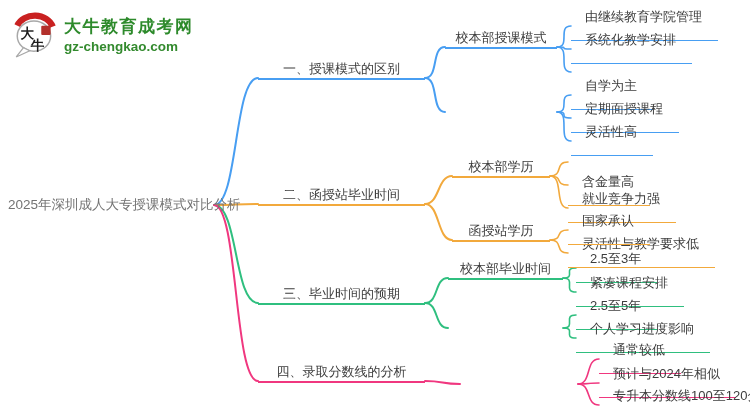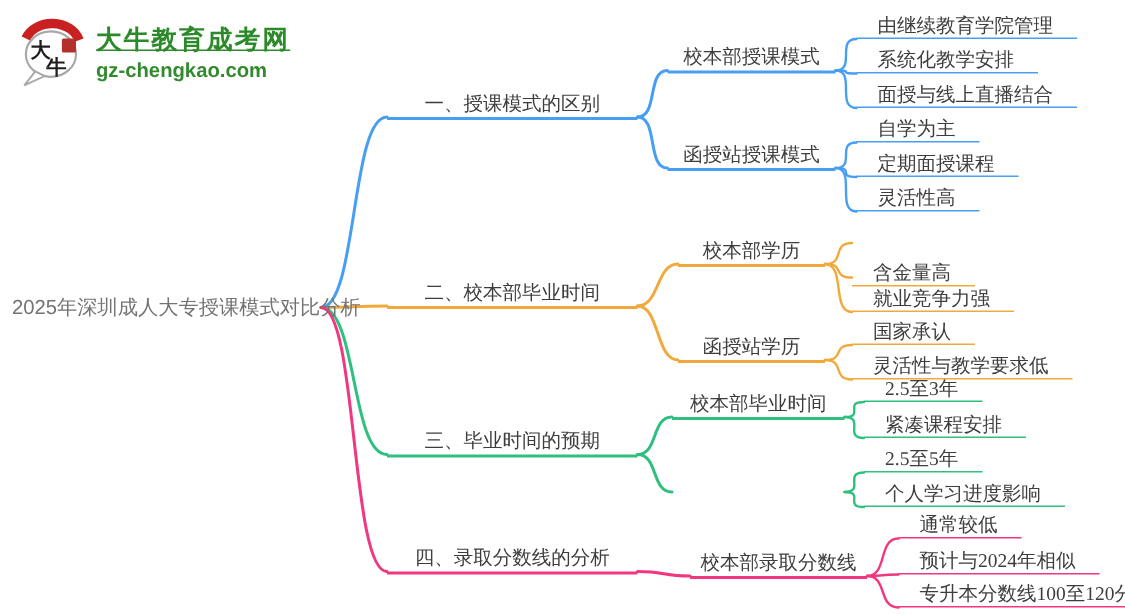--- a/index.html
+++ b/index.html
@@ -19,33 +19,33 @@
   
   .sub{text-align:center;border-bottom:2px solid #999;padding-bottom:2px;}
   #b1a{left:445px;top:30px;width:112px;}
   #b1b{left:445px;top:95px;width:112px;}
   #b2a{left:452px;top:159px;width:98px;}
   #b2b{left:452px;top:223px;width:98px;}
   #b3a{left:448px;top:261px;width:115px;}
   #b3b{left:448px;top:311px;width:115px;}
   #b4a{left:460px;top:367px;width:118px;}
   
-  .leaf{border-bottom:1.5px solid #999;padding:0 16px 1px 14px;font-family:Liberation Serif, serif;}
+  .leaf{border-bottom:1.5px solid #999;padding:0 16px 16px 14px;}
   #l1a1{left:571px;top:9px;}   #l1a2{left:571px;top:32px;}  #l1a3{left:571px;top:55px;}
   #l1b1{left:571px;top:78px;}  #l1b2{left:571px;top:101px;} #l1b3{left:571px;top:124px;}
   #l2a1{left:568px;top:145px;margin-top:29px;} #l2a2{left:568px;top:168px;} #l2a3{left:568px;top:191px;}
   #l2b1{left:568px;top:213px;} #l2b2{left:568px;top:236px;}
   #l3a1{left:576px;top:251px;} #l3a2{left:576px;top:275px;}
   #l3b1{left:576px;top:298px;} #l3b2{left:576px;top:321px;}
   #l4a1{left:599px;top:342px;} #l4a2{left:599px;top:366px;}
   #l4a3{left:599px;top:388px;padding-right:8px;}
   
   .logo{position:absolute;left:12px;top:10px;display:flex;align-items:center;z-index:3;}
   .logo-texts{margin-left:6px;}
-  .logo-brand{font-size:17px;font-weight:bold;letter-spacing:1.5px;text-decoration:underline;}
+  .logo-brand{font-size:17px;font-weight:bold;letter-spacing:1.5px;}
   .logo-domain{font-size:13.5px;font-weight:bold;margin-top:1px;}
 </style>
 </head>
 <body>
 
 <div class="canvas">
 
   <svg id="wires" viewBox="0 0 750 410" xmlns="http://www.w3.org/2000/svg">
       <path d="M214,205 C238.2,205 233.8,78 258,78" fill="none" stroke="#489ef2" stroke-width="2" stroke-linecap="round"></path>
       <path d="M214,205 C238.2,205 233.8,204 258,204" fill="none" stroke="#f2a93c" stroke-width="2" stroke-linecap="round"></path>
@@ -89,34 +89,31 @@
     </svg>
     <div class="logo-texts">
       <div class="logo-brand" style="color: rgb(45, 138, 43);">大牛教育成考网</div>
       <div class="logo-domain" style="color: rgb(51, 138, 46);">gz-chengkao.com</div>
     </div>
   </div>
 
   <div class="node root">2025年深圳成人大专授课模式对比分析</div>
 
   <div class="node topic br0" id="t1" style="border-bottom-color: rgb(72, 158, 242);">一、授课模式的区别</div>
-  <div class="node topic br1" id="t2" style="border-bottom-color: rgb(242, 169, 60);">二、校本部毕业时间</div>
+  <div class="node topic br1" id="t2" style="border-bottom-color: rgb(242, 169, 60);">二、函授站毕业时间</div>
   <div class="node topic br2" id="t3" style="border-bottom-color: rgb(47, 191, 127);">三、毕业时间的预期</div>
   <div class="node topic br3" id="t4" style="border-bottom-color: rgb(240, 55, 127);">四、录取分数线的分析</div>
 
   <div class="node sub br0" id="b1a" style="border-bottom-color: rgb(72, 158, 242);">校本部授课模式</div>
-  <div class="node sub br0" id="b1b" style="border-bottom-color: rgb(72, 158, 242);">函授站授课模式</div>
   <div class="node sub br1" id="b2a" style="border-bottom-color: rgb(242, 169, 60);">校本部学历</div>
   <div class="node sub br1" id="b2b" style="border-bottom-color: rgb(242, 169, 60);">函授站学历</div>
   <div class="node sub br2" id="b3a" style="border-bottom-color: rgb(47, 191, 127);">校本部毕业时间</div>
-  <div class="node sub br3" id="b4a" style="border-bottom-color: rgb(240, 55, 127);">校本部录取分数线</div>
 
   <div class="node leaf br0" id="l1a1" style="border-bottom-color: rgb(72, 158, 242);">由继续教育学院管理</div>
   <div class="node leaf br0" id="l1a2" style="border-bottom-color: rgb(72, 158, 242);">系统化教学安排</div>
-  <div class="node leaf br0" id="l1a3" style="border-bottom-color: rgb(72, 158, 242);">面授与线上直播结合</div>
   <div class="node leaf br0" id="l1b1" style="border-bottom-color: rgb(72, 158, 242);">自学为主</div>
   <div class="node leaf br0" id="l1b2" style="border-bottom-color: rgb(72, 158, 242);">定期面授课程</div>
   <div class="node leaf br0" id="l1b3" style="border-bottom-color: rgb(72, 158, 242);">灵活性高</div>
 
   <div class="node leaf br1" id="l2a1" style="border-bottom-color: rgb(242, 169, 60);">含金量高</div>
   <div class="node leaf br1" id="l2a3" style="border-bottom-color: rgb(242, 169, 60);">就业竞争力强</div>
   <div class="node leaf br1" id="l2b2" style="border-bottom-color: rgb(242, 169, 60);">灵活性与教学要求低</div>
   <div class="node leaf br1" id="l2b1" style="border-bottom-color: rgb(242, 169, 60);">国家承认</div>
 
   <div class="node leaf br2" id="l3a1" style="border-bottom-color: rgb(47, 191, 127);">2.5至3年</div>

